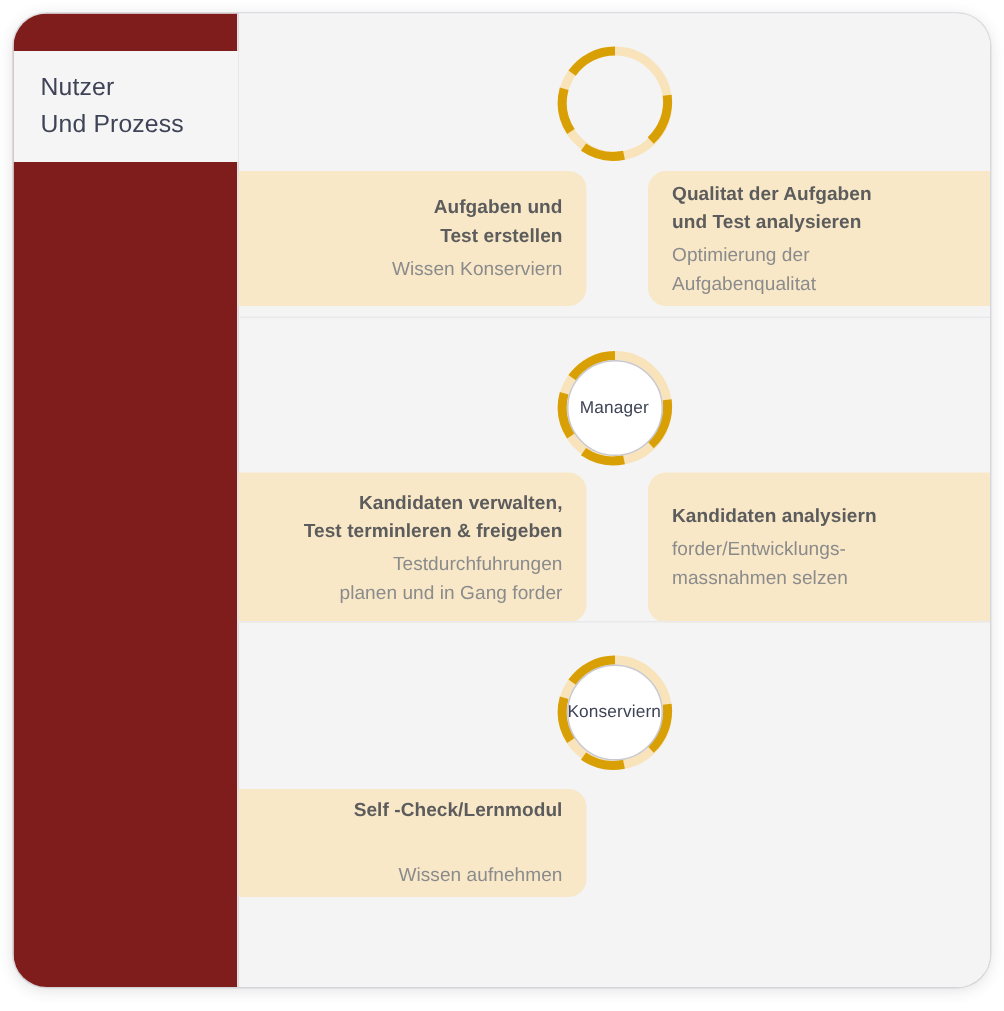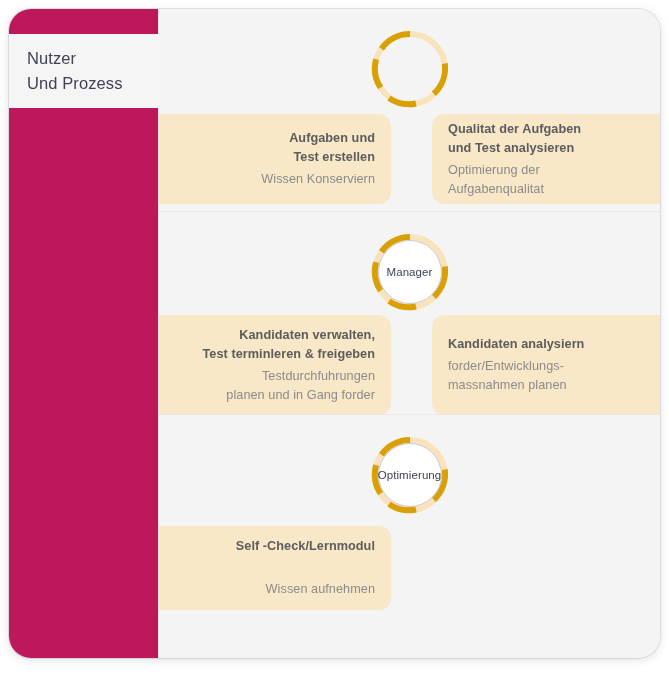--- a/index.html
+++ b/index.html
@@ -31,21 +31,21 @@
     border-radius: 22px;
     box-shadow: 0 2px 10px rgba(60,60,70,0.16), 0 0 0 1px rgba(200,200,208,0.45);
     overflow: hidden;
     display: flex;
   }
 
   
   .sidebar {
     width: 150px;
     flex: 0 0 150px;
-    background: #be185d;
+    background: #7f1d1d;
     border-right: 1px solid #e2e2e6;
     position: relative;
   }
 
   .sidebar-header {
     position: absolute;
     left: 0;
     top: 25px;
     width: 150px;
     height: 74px;
@@ -170,21 +170,21 @@
     line-height: 19px;
     font-weight: 400;
     color: #8b8b8b;
     letter-spacing: 0.05px;
     margin-top: 3px;
   }
 
   
   .r0 .card { top: 105px; height: 90px; }
   .r1 .card { top: 103px; height: 100px; }
-  .r2 .card { top: 111px; height: 84px; }
+  .r2 .card { top: 111px; height: 72px; }
 </style>
 </head>
 <body>
 
 <div id="app-root">
   <div class="panel">
 
     <aside class="sidebar">
       <div class="sidebar-header">
         <div class="sidebar-header-line">Nutzer</div>
@@ -242,39 +242,39 @@
         <div class="card card-left">
           <div class="card-title">Kandidaten verwalten,</div>
           <div class="card-title">Test terminleren &amp; freigeben</div>
           <div class="card-sub">Testdurchfuhrungen</div>
           <div class="card-sub" style="margin-top:0">planen und in Gang forder</div>
         </div>
 
         <div class="card card-right">
           <div class="card-title">Kandidaten analysiern</div>
           <div class="card-sub">forder/Entwicklungs-</div>
-          <div class="card-sub" style="margin-top:0">massnahmen planen</div>
+          <div class="card-sub" style="margin-top:0">massnahmen selzen</div>
         </div>
       </section>
 
       <div class="row-sep" style="top:405px"></div>
 
       <section class="row row-2 r2">
         <div class="badge">
           <svg viewBox="0 0 78 78">
             <circle cx="39" cy="39" r="35" fill="none" stroke="#F8E3BB" stroke-width="6"></circle>
             <g fill="none" stroke="#D9A005" stroke-width="6" stroke-linecap="butt">
               <path d="M 39 4 A 35 35 0 0 0 10.4 18.8"></path>
               <path d="M 5.1 29.2 A 35 35 0 0 0 9.6 57.7"></path>
               <path d="M 18.0 68.1 A 35 35 0 0 0 45.0 73.5"></path>
               <path d="M 62.8 63.7 A 35 35 0 0 0 73.8 33.5"></path>
             </g>
           </svg>
           <div class="badge-inner">
-            <span class="badge-label">Optimierung</span>
+            <span class="badge-label">Konserviern</span>
           </div>
         </div>
 
         <div class="card card-left">
           <div class="card-title">Self -Check/Lernmodul</div>
           <div class="card-sub" style="margin-top:24px">Wissen aufnehmen</div>
         </div>
 
       </section>
 

